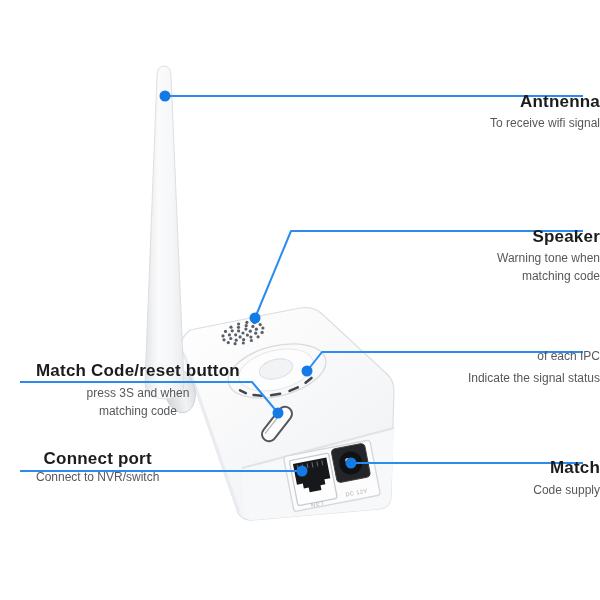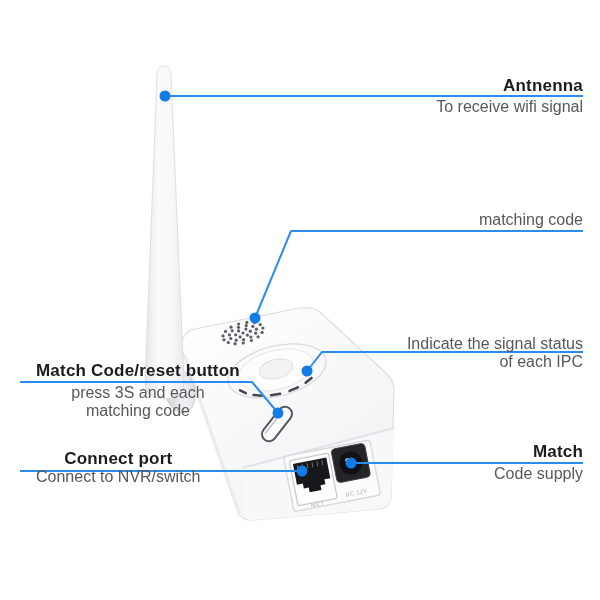--- a/index.html
+++ b/index.html
@@ -2,28 +2,28 @@
 <html><head>
 <meta charset="utf-8">
 <style>
   html,body{margin:0;padding:0;background:#fff;}
   .stage{
     position:relative;width:600px;height:600px;background:#fff;overflow:hidden;
     font-family:"Liberation Sans","DejaVu Sans",sans-serif;
   }
   .stage svg{position:absolute;left:0;top:0;}
   .callout{position:absolute;}
-  .callout.right{right:17px;text-align:right;}
+  .callout.right{right:0;text-align:right;margin-top:16px;}
   .callout.left{left:36px;text-align:center;}
   .callout .title{
     font-size:17px;font-weight:bold;color:var(--title,#1b1c1e);
     line-height:19px;white-space:nowrap;letter-spacing:.2px;
   }
   .callout .desc{
-    font-size:16px;color:var(--subtitle,#57585a);
+    font-size:12px;color:var(--subtitle,#57585a);
     line-height:18px;white-space:nowrap;
   }
   .cl{fill:none;stroke:var(--accent,#2287ee);stroke-width:2;stroke-linejoin:round;stroke-linecap:butt;}
   .cd{fill:var(--dot,#157be4);stroke:none;}
 </style>
 </head>
 <body>
 
 <div class="stage" style="--accent: #2a8bf0; --dot: #147ae6; --title: #1b1c1e; --subtitle: #57585a; background: rgb(255, 255, 255);">
 
@@ -156,31 +156,33 @@
       <circle class="cd" cx="351" cy="463" r="5.5"></circle>
     </g>
   </svg>
 
   <div class="callout right" style="top:76px">
     <div class="title">Antnenna</div>
     <div class="desc" style="margin-top:3px">To receive wifi signal</div>
   </div>
 
   <div class="callout right" style="top:211px">
+    <div class="title">Speaker</div>
+    <div class="desc" style="margin-top:3px">Warning tone when</div>
     <div class="desc">matching code</div>
   </div>
 
   <div class="callout right" style="top:331px">
+    <div class="desc">of each IPC</div>
     <div class="desc" style="margin-top:4px">Indicate the signal status</div>
-    <div class="desc">of each IPC</div>
   </div>
 
   <div class="callout left" style="top:361px">
     <div class="title">Match Code/reset button</div>
-    <div class="desc" style="margin-top:4px">press 3S and each</div>
+    <div class="desc" style="margin-top:4px">press 3S and when</div>
     <div class="desc">matching code</div>
   </div>
 
   <div class="callout left" style="top:449px">
     <div class="title">Connect port</div>
     <div class="desc" style="">Connect to NVR/switch</div>
   </div>
 
   <div class="callout right" style="top:442px">
     <div class="title">Match</div>

